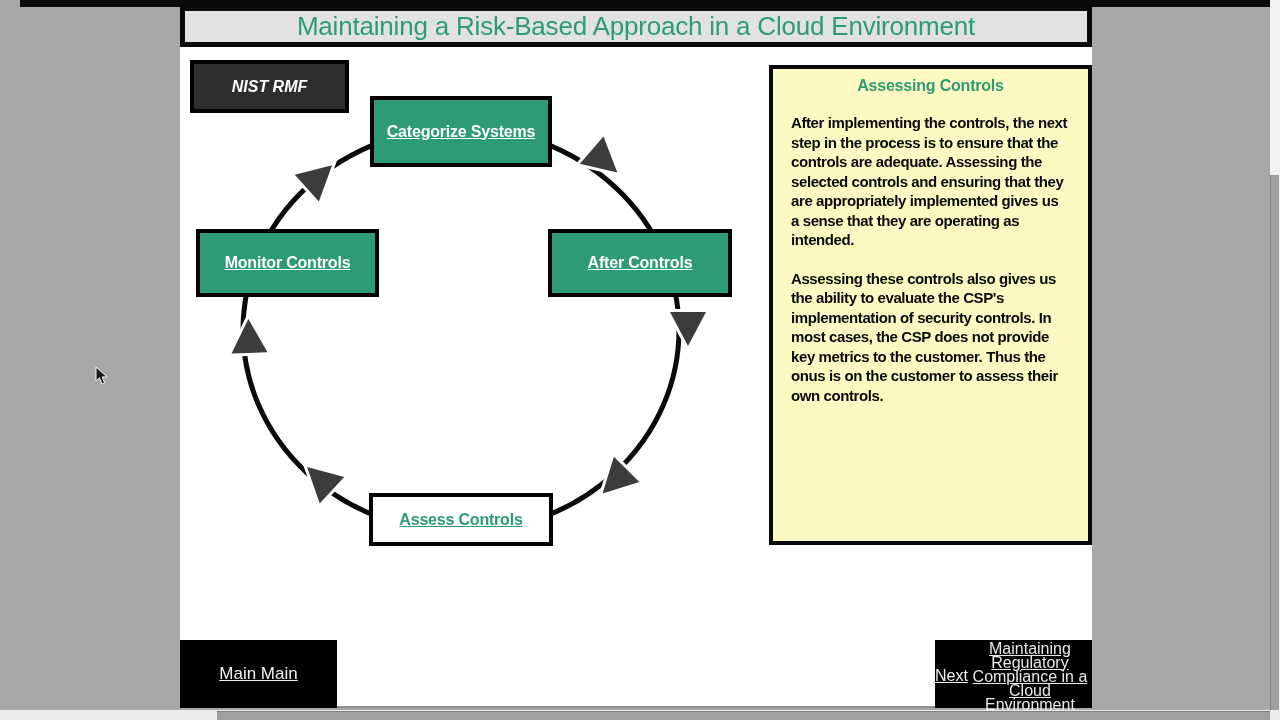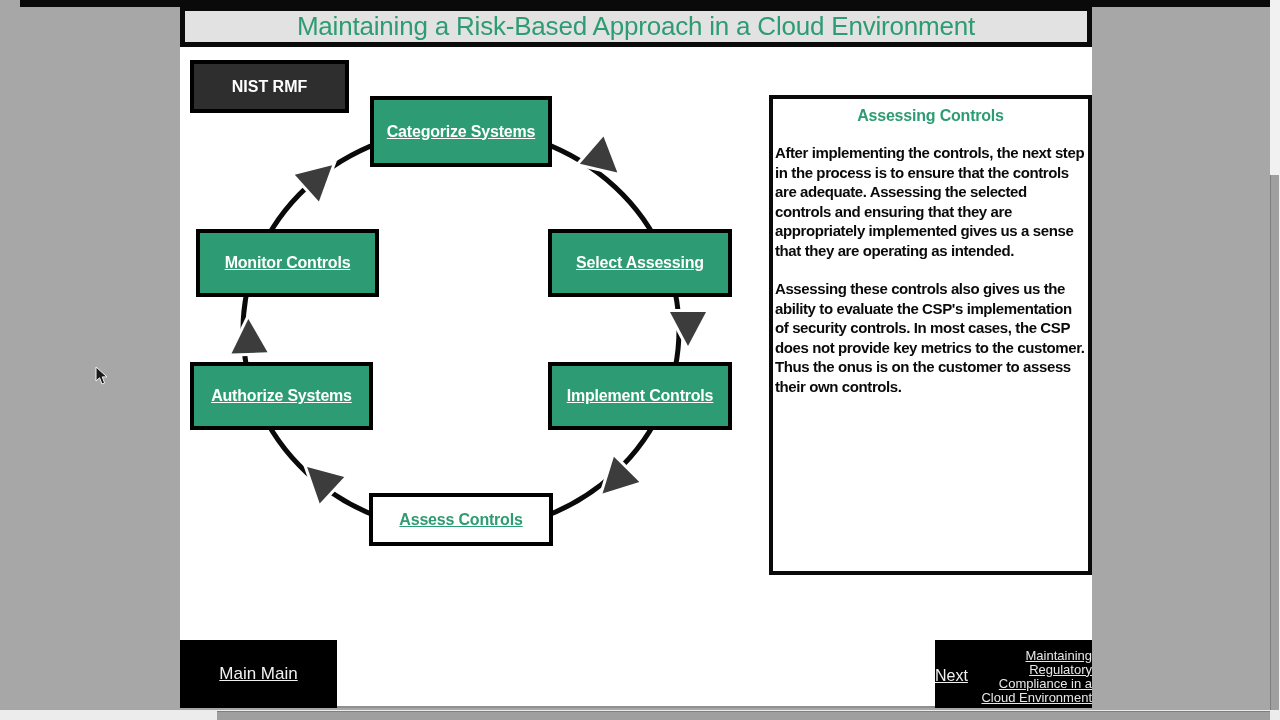--- a/index.html
+++ b/index.html
@@ -34,39 +34,40 @@
   .diagram-svg {
     position:absolute; left:0; top:0; width:1280px; height:720px;
     z-index:1; pointer-events:none;
   }
 
   .nist-box {
     position:absolute; left:190px; top:60px; width:159px; height:53px;
     background:#2e2e2e; border:4px solid #000;
     display:flex; align-items:center; justify-content:center;
     z-index:2;
+    font-style:italic;
   }
   .nist-box span { color:#fff; font-weight:bold; font-size:16px; }
 
   .node {
     position:absolute; background:#2d9b73; border:4px solid #000000;
     display:flex; align-items:center; justify-content:center;
     z-index:2;
   }
   .node .label {
     color:#fff; font-weight:bold; font-size:16px;
     text-decoration:underline; letter-spacing:-0.2px; white-space:nowrap;
   }
   .node.highlight { background:#ffffff; }
   .node.highlight .label { color:#2d9b73; }
 
   .side-panel {
     position:absolute; left:769px; top:65px; width:323px; height:480px;
-    background:#ffffff; border:4px solid #0a0a0a;
-    padding:6px 2px; z-index:2;margin-top:30px;
+    background:#fef9c3; border:4px solid #0a0a0a;
+    padding:6px 18px; z-index:2;
   }
   .side-panel .panel-title {
     color:#2d9b73; font-weight:bold; font-size:16px; text-align:center;
     margin:2px 0 18px 0; letter-spacing:-0.2px;
   }
   .side-panel p {
     color:#0a0a0a; font-weight:bold; font-size:15px; line-height:19.5px;
     letter-spacing:-0.4px; margin:0 0 19px 0; text-align:left;
   }
 
@@ -81,22 +82,22 @@
 
   .next-btn {
     position:absolute; left:935px; top:640px; width:157px; height:68px;
     background:#000; display:flex; flex-direction:row; align-items:center;
     padding-top:4px; z-index:2; cursor:pointer;
   }
   .next-btn .next-label {
     color:#f0f0f0; font-size:16px; text-decoration:underline; line-height:18px;
   }
   .next-btn .next-sub {
-    color:#e8e8e8; font-size:13px; line-height:14px; text-decoration:underline;
-    text-align:right; width:126px; margin-top:1px;
+    color:#e8e8e8; font-size:16px; line-height:14px; text-decoration:underline;
+    text-align:center; width:126px; margin-top:1px;
   }
 
   .vscrollbar {
     position:absolute; left:1270px; top:0; width:10px; height:710px;
     background:#f1f1f1; z-index:4;
   }
   .vscrollbar .thumb {
     position:absolute; left:1px; top:175px; width:9px; height:535px;
     background:#9f9f9f; border-left:1px solid #7f7f7f;
   }
@@ -142,34 +143,28 @@
 
   <div class="nist-box">
     <span>NIST RMF</span>
   </div>
 
   <div class="node" style="left:370px; top:96px; width:182px; height:71px;">
     <span class="label">Categorize Systems</span>
   </div>
 
   <div class="node" style="left:548px; top:229px; width:184px; height:68px;">
-    <span class="label">Select Assessing</span>
+    <span class="label">After Controls</span>
   </div>
 
-  <div class="node" style="left:548px; top:362px; width:184px; height:68px;">
-    <span class="label">Implement Controls</span>
-  </div>
 
   <div class="node highlight" style="left:369px; top:493px; width:184px; height:53px;">
     <span class="label">Assess Controls</span>
   </div>
 
-  <div class="node" style="left:190px; top:362px; width:183px; height:68px;">
-    <span class="label">Authorize Systems</span>
-  </div>
 
   <div class="node" style="left:196px; top:229px; width:183px; height:68px;">
     <span class="label">Monitor Controls</span>
   </div>
 
   <div class="side-panel">
     <div class="panel-title">Assessing Controls</div>
     <p>After implementing the controls, the next step in the process is to ensure that the controls are adequate. Assessing the selected controls and ensuring that they are appropriately implemented gives us a sense that they are operating as intended.</p>
     <p>Assessing these controls also gives us the ability to evaluate the CSP's implementation of security controls. In most cases, the CSP does not provide key metrics to the customer. Thus the onus is on the customer to assess their own controls.</p>
   </div>

